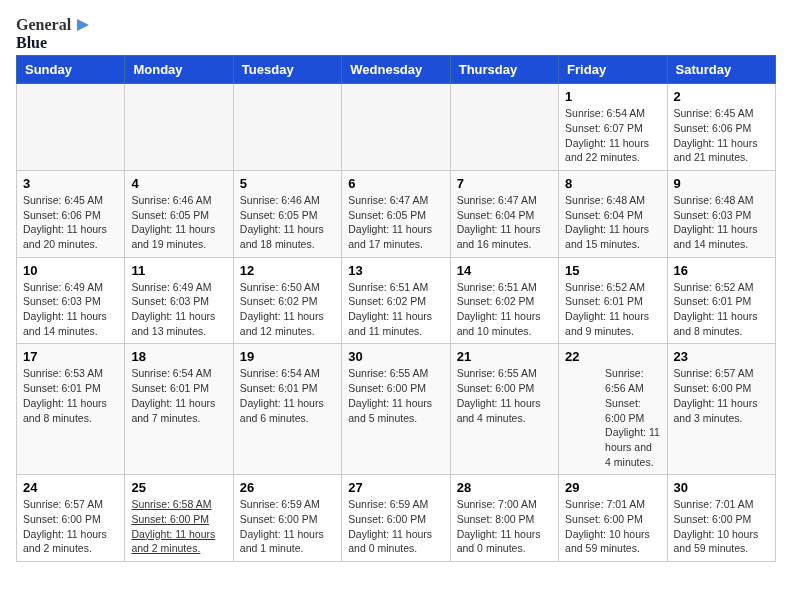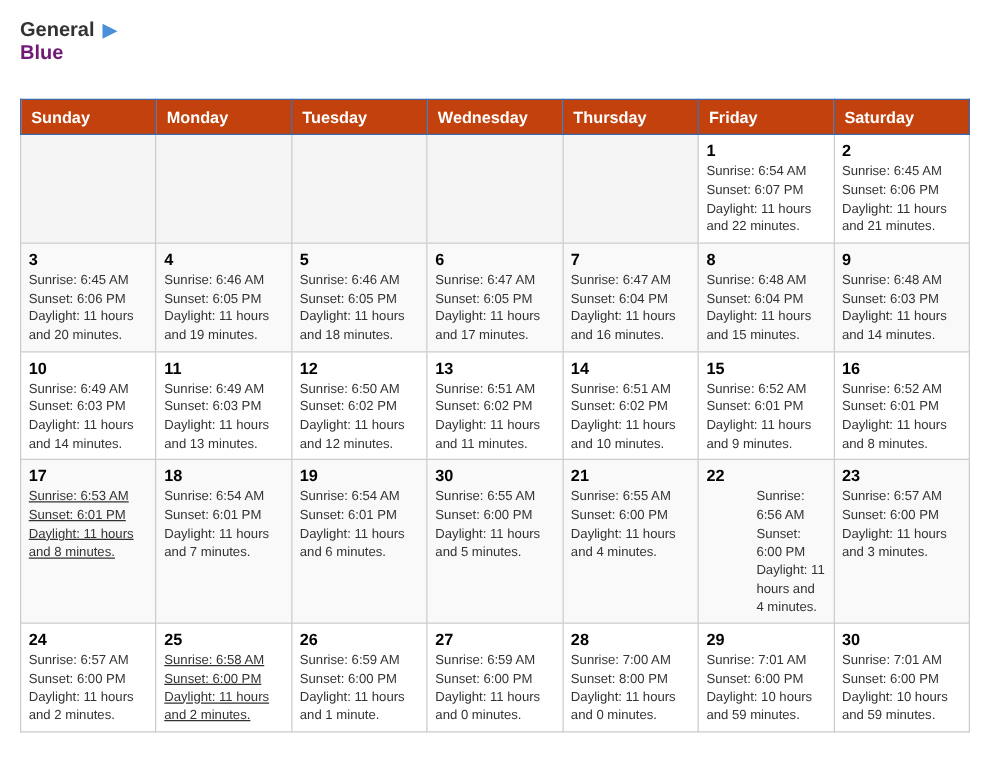--- a/index.html
+++ b/index.html
@@ -7,21 +7,22 @@
       font-family: Arial, sans-serif;
       background: #fff;
       width: 792px;
       min-height: 612px;
       padding: 16px;
     }
     .header-area {
       display: flex;
       justify-content: space-between;
       align-items: center;
-      margin-bottom: 28px;
+      margin-bottom: 4px;
+      font-family: Liberation Serif, serif;
     }
     .logo {
       display: flex;
       align-items: center;
       gap: 4px;
     }
     .title-area {
       text-align: right;
     }
     .main-title {
@@ -32,21 +33,21 @@
     .sub-title {
       font-size: 16px;
       color: #555;
     }
     .calendar-table {
       width: 100%;
       border-collapse: collapse;
       font-size: 11px;
     }
     .calendar-table th {
-      background-color: #c2410c;
+      background-color: #1d4ed8;
       color: #fff;
       text-align: left;
       padding: 6px 8px;
       font-size: 13px;
       font-weight: bold;
       border: 1px solid #3a6aaa;
     }
     .calendar-table td {
       border: 1px solid #ccc;
       vertical-align: top;
@@ -78,21 +79,21 @@
 
 <div class="header-area">
   <div class="logo">
   <div style="display:flex;flex-direction:column;line-height:1.1;align-items:flex-start;">
     <div style="display:flex;align-items:center;gap:2px;">
       <span style="font-size:16px;font-weight:bold;color:#333;">General</span>
       <svg width="20" height="16" viewBox="0 0 20 16">
         <polygon points="4,2 16,8 4,14" fill="#4a90d9"></polygon>
       </svg>
     </div>
-    <span style="font-size:16px;font-weight:bold;color:#701a75;">Blue</span>
+    <span style="font-size:16px;font-weight:bold;color:#0f172a;">Blue</span>
   </div>
 </div>
   <div class="title-area">
     <div class="main-title"></div>
     <div class="sub-title"></div>
   </div>
 </div>
 
 <table class="calendar-table">
   <thead>
@@ -210,21 +211,21 @@
         <td>
           <span class="day-number">16</span>
           <div class="day-info" style="white-space: pre-line;">Sunrise: 6:52 AM
 Sunset: 6:01 PM
 Daylight: 11 hours and 8 minutes.</div>
         </td>
       </tr>
       <tr>
         <td>
           <span class="day-number">17</span>
-          <div class="day-info" style="white-space: pre-line; text-decoration: underline;">Sunrise: 6:53 AM
+          <div class="day-info" style="white-space: pre-line;">Sunrise: 6:53 AM
 Sunset: 6:01 PM
 Daylight: 11 hours and 8 minutes.</div>
         </td>
         <td>
           <span class="day-number">18</span>
           <div class="day-info" style="white-space: pre-line;">Sunrise: 6:54 AM
 Sunset: 6:01 PM
 Daylight: 11 hours and 7 minutes.</div>
         </td>
         <td>

